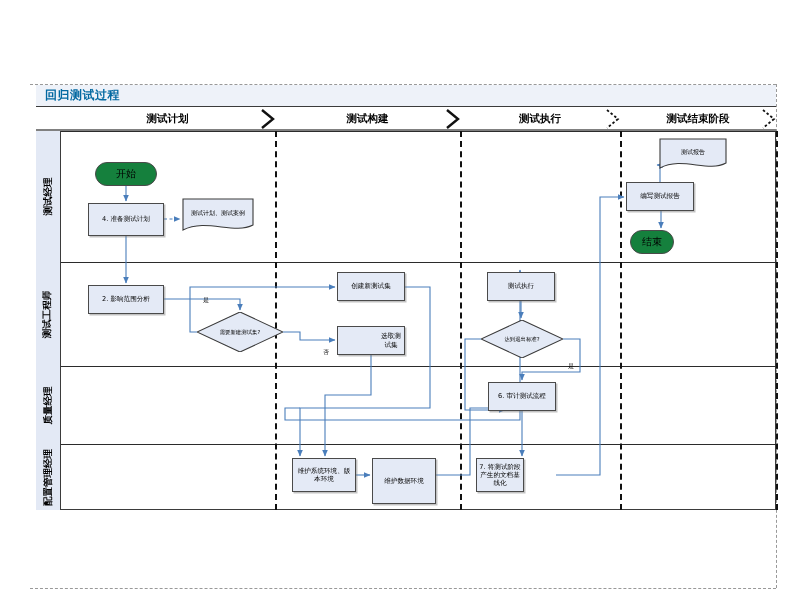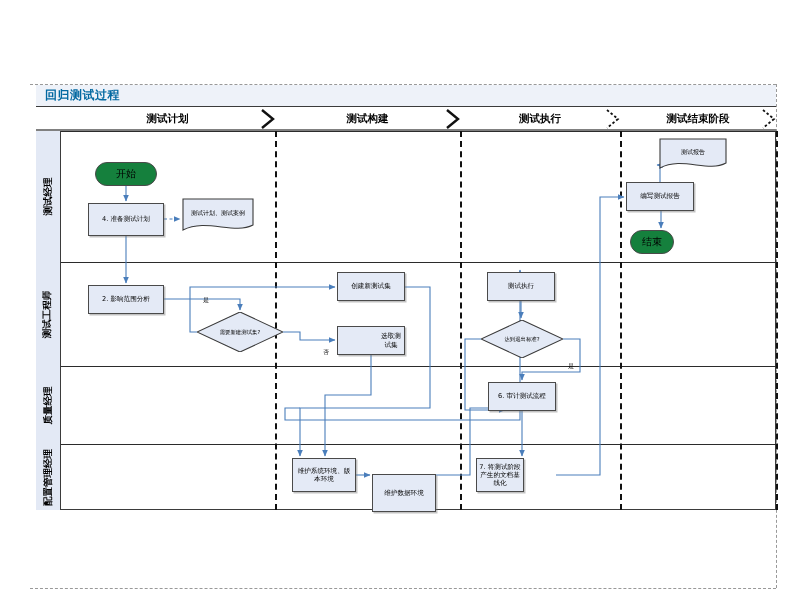--- a/index.html
+++ b/index.html
@@ -220,21 +220,21 @@
           <path d="M0,19 L41,0 L82,19 L41,38 Z" fill="#e4eaf6" stroke="#3a3a3a" stroke-width="1.1"></path>
         </svg>
         <span class="dtxt" style="width: 50.84px;">达到退出标准?</span>
       </div>
       <div class="node proc" style="left: 488px; top: 382px; width: 68px; height: 29px;">
         <span class="">6. 审计测试流程</span>
       </div>
       <div class="node proc" style="left: 292px; top: 458px; width: 64px; height: 34px;">
         <span class="">维护系统环境、版本环境</span>
       </div>
-      <div class="node proc" style="left: 372px; top: 458px; width: 64px; height: 38px; margin-top: 16px;">
+      <div class="node proc" style="left: 372px; top: 458px; width: 64px; height: 46px;">
         <span class="">维护数据环境</span>
       </div>
       <div class="node proc" style="left: 476px; top: 458px; width: 48px; height: 34px;">
         <span class="">7. 将测试阶段产生的文档基线化</span>
       </div>
       <div class="node proc" style="left: 626px; top: 182px; width: 68px; height: 29px;">
         <span class="">编写测试报告</span>
       </div>
       <div class="node doc" style="left: 659px; top: 138px; width: 68px; height: 34px;">
         <svg width="68" height="34">

